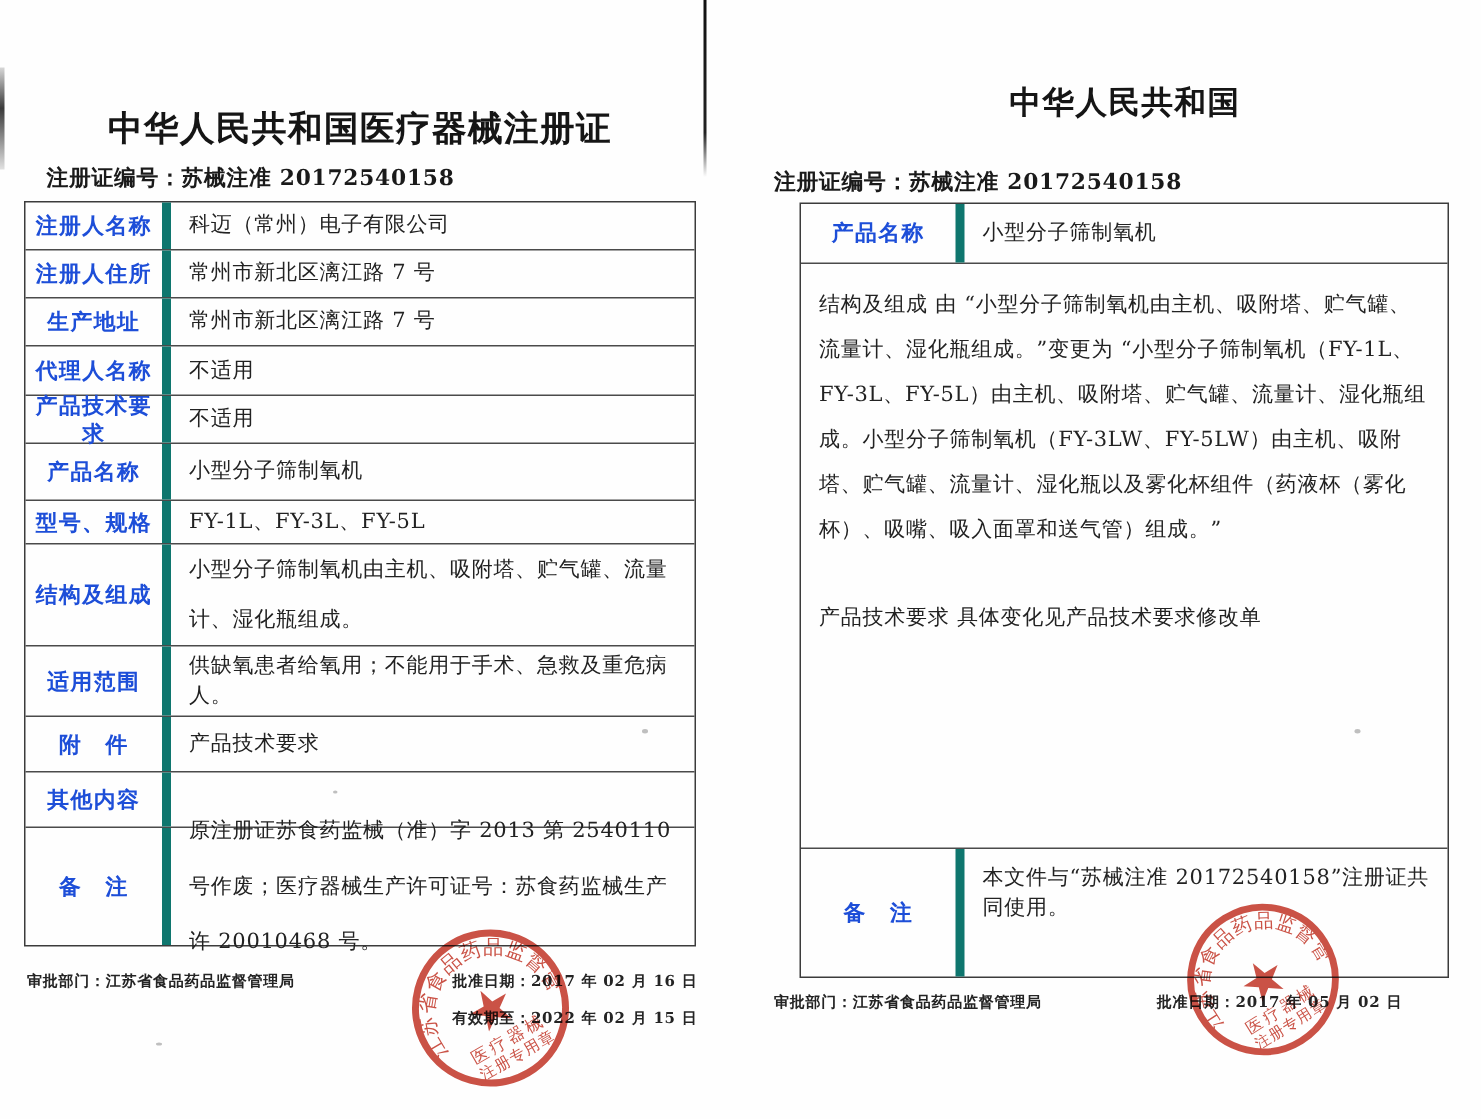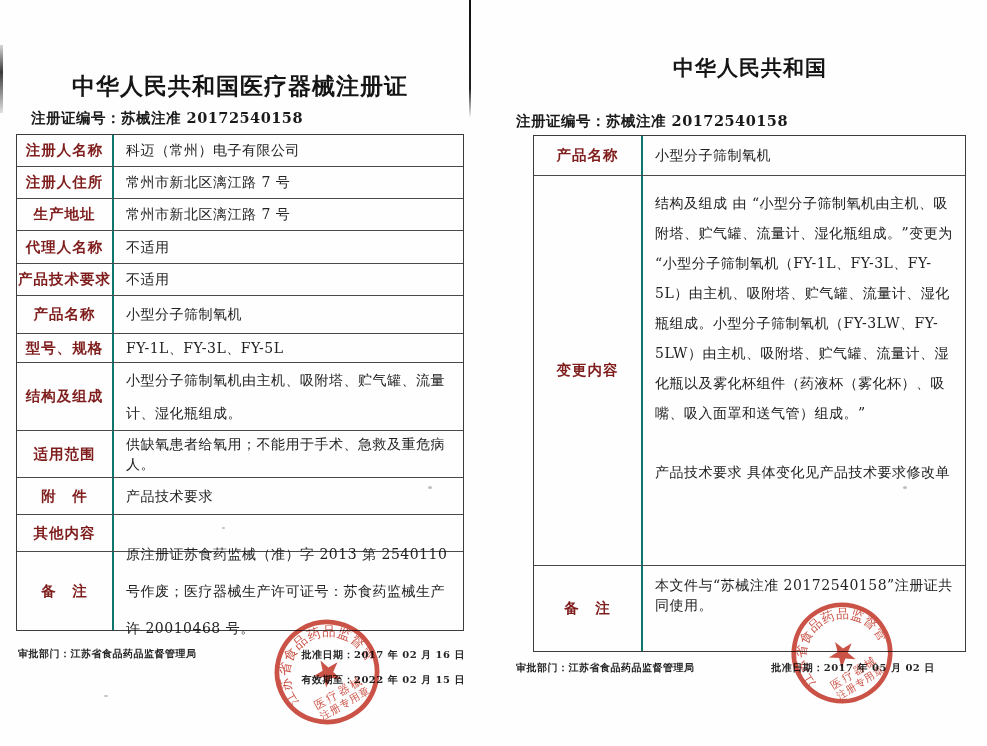--- a/index.html
+++ b/index.html
@@ -36,24 +36,24 @@
   .reg-left  { left: 31px;  top: 109px; }
   .reg-right { left: 516px; top: 112px; }
 
   
   .doc-table { border: 1.4px solid #3c3c3c; background: transparent; }
   .table-left  { left: 16px;  top: 134px; width: 448px; }
   .table-right { left: 533px; top: 135px; width: 433px; }
   .trow { display: flex; border-bottom: 1px solid #4a4a4a; }
   .trow:last-child { border-bottom: none; }
   .tlabel {
-    border-right: 2px solid #0f766e;
+    border-right: 6px solid #0f766e;
     display: flex; align-items: center; justify-content: center;
     font-size: 14.5px; font-weight: 600; letter-spacing: 1px;
-    text-align: center; flex-shrink: 0; color: #7f1d1d;
+    text-align: center; flex-shrink: 0; color: #1d4ed8;
   }
   .table-left  .tlabel { width: 97px; }
   .table-right .tlabel { width: 109px; }
   .tvalue {
     flex: 1; display: flex; flex-direction: column; justify-content: center;
     font-size: 14px; padding: 2px 10px 2px 12px; letter-spacing: .5px;
     line-height: 1.45; color: #222;
   }
   .tvalue.loose { line-height: 33px; }
   .tvalue.remark-left { line-height: 37px; }
@@ -164,21 +164,20 @@
   <div>中华人民共和国</div>
 </div>
 <div class="abs reg-line reg-right">注册证编号：苏械注准 20172540158</div>
 
 <div class="abs doc-table table-right">
   <div class="trow" style="height:40px">
     <div class="tlabel">产品名称</div>
     <div class="tvalue">小型分子筛制氧机</div>
   </div>
   <div class="trow" style="height:390px">
-    <div class="tlabel">变更内容</div>
     <div class="tvalue change-cell">
       <p>结构及组成 由 “小型分子筛制氧机由主机、吸附塔、贮气罐、流量计、湿化瓶组成。”变更为 “小型分子筛制氧机（FY-1L、FY-3L、FY-5L）由主机、吸附塔、贮气罐、流量计、湿化瓶组成。小型分子筛制氧机（FY-3LW、FY-5LW）由主机、吸附塔、贮气罐、流量计、湿化瓶以及雾化杯组件（药液杯（雾化杯）、吸嘴、吸入面罩和送气管）组成。”</p>
       <p>产品技术要求 具体变化见产品技术要求修改单</p>
     </div>
   </div>
   <div class="trow" style="height:85px">
     <div class="tlabel">备　注</div>
     <div class="tvalue top-align">本文件与“苏械注准 20172540158”注册证共同使用。</div>
   </div>
 </div>

